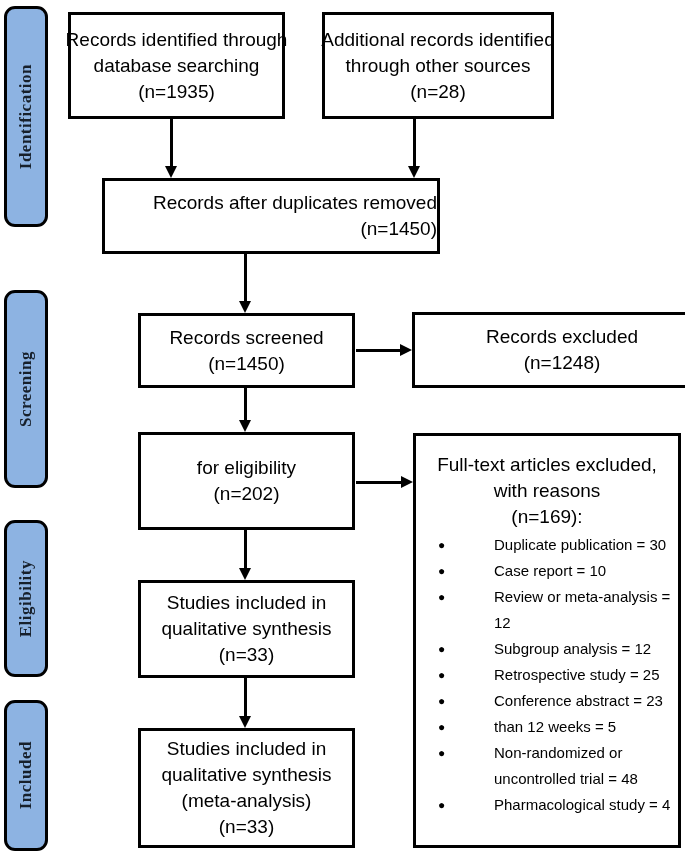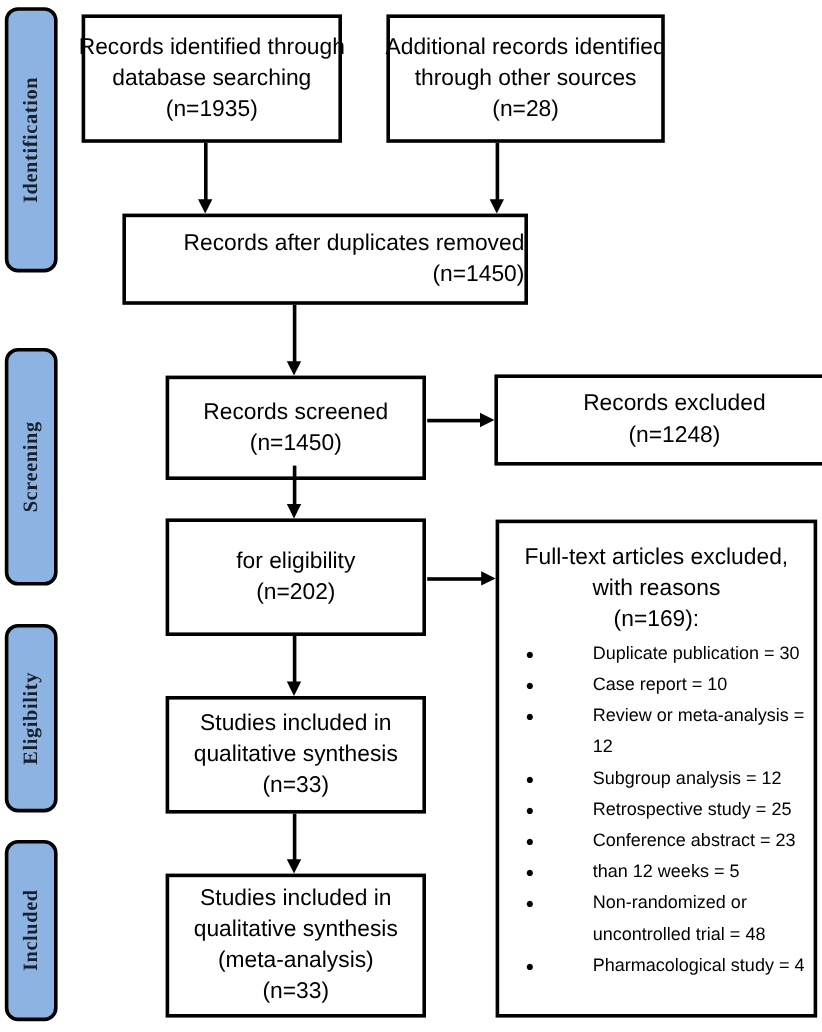--- a/index.html
+++ b/index.html
@@ -129,21 +129,21 @@
     <div class="line">Additional records identified</div>
     <div class="line">through other sources</div>
     <div class="line">(n=28)</div>
   </div>
 
   <div class="fbox" style="left:102px; top:178px; width:338px; height:76px;align-items:flex-end;">
     <div class="line">Records after duplicates removed</div>
     <div class="line">(n=1450)</div>
   </div>
 
-  <div class="fbox" style="left:138px; top:313px; width:217px; height:87px;">
+  <div class="fbox" style="left:138px; top:313px; width:217px; height:75px;">
     <div class="line">Records screened</div>
     <div class="line">(n=1450)</div>
   </div>
   <div class="fbox" style="left:412px; top:312px; width:300px; height:76px;">
     <div class="line">Records excluded</div>
     <div class="line">(n=1248)</div>
   </div>
 
   <div class="fbox" style="left:138px; top:432px; width:217px; height:98px;">
     <div class="line">for eligibility</div>

